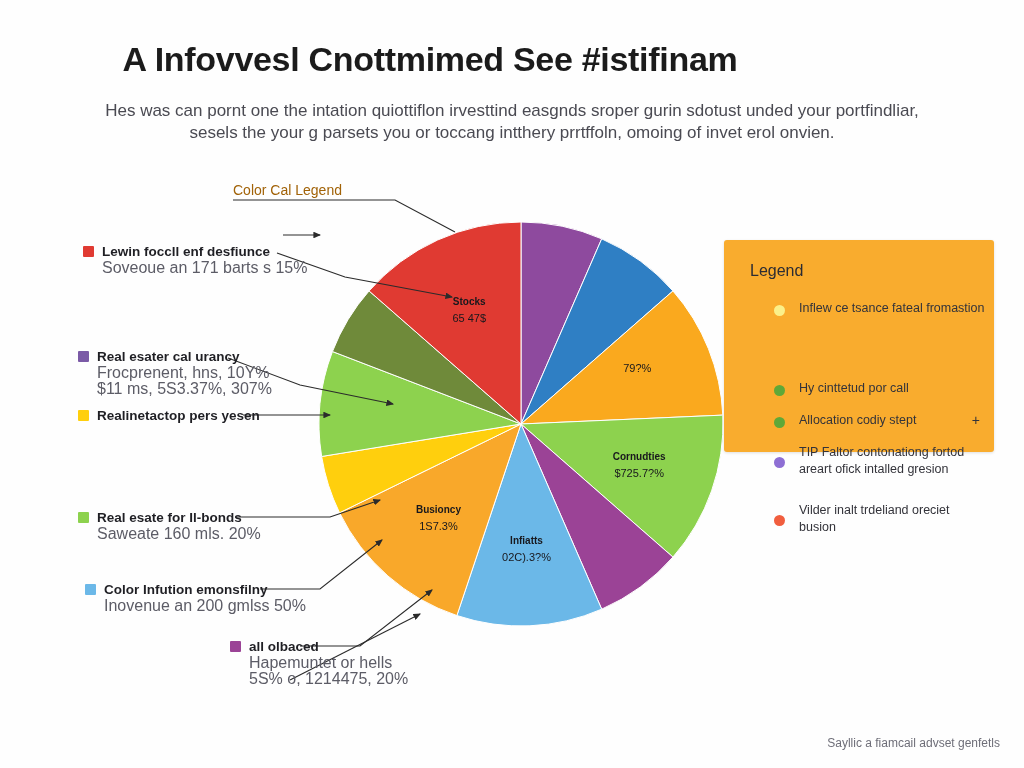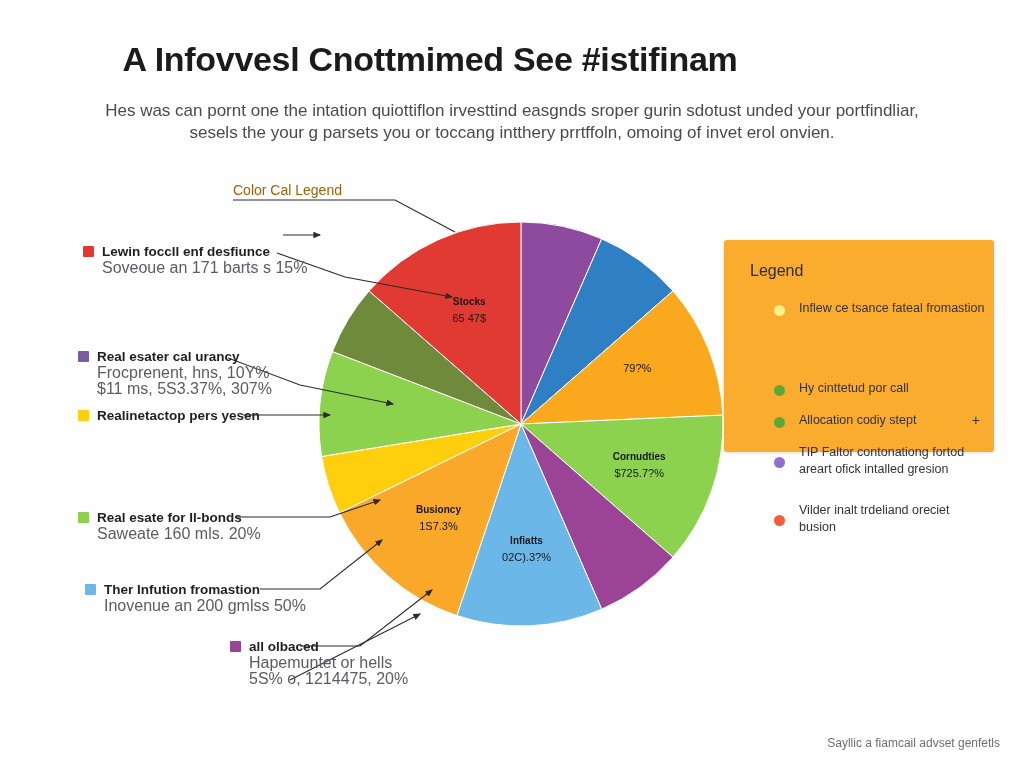--- a/index.html
+++ b/index.html
@@ -246,21 +246,21 @@
         <span class="swatch" style="background:#FFCF0D"></span>
         <div class="ll-title">Realinetactop pers yesen</div>
       </div>
       <div class="legend-left-item" style="left: 78px; top: 509px;">
         <span class="swatch" style="background:#8DD24E"></span>
         <div class="ll-title">Real esate for Il-bonds</div>
         <div class="ll-sub">Saweate 160 mls. 20%</div>
       </div>
       <div class="legend-left-item" style="left: 85px; top: 581px;">
         <span class="swatch" style="background:#6BB8E8"></span>
-        <div class="ll-title">Ther Infution fromastion</div>
+        <div class="ll-title">Color Infution emonsfilny</div>
         <div class="ll-sub">Inovenue an 200 gmlss 50%</div>
       </div>
       <div class="legend-left-item" style="left: 230px; top: 638px;">
         <span class="swatch" style="background:#9B4396"></span>
         <div class="ll-title">all olbaced</div>
         <div class="ll-sub">Hapemuntet or hells</div>
         <div class="ll-sub">5S% o, 1214475, 20%</div>
       </div>
     </div>
 

